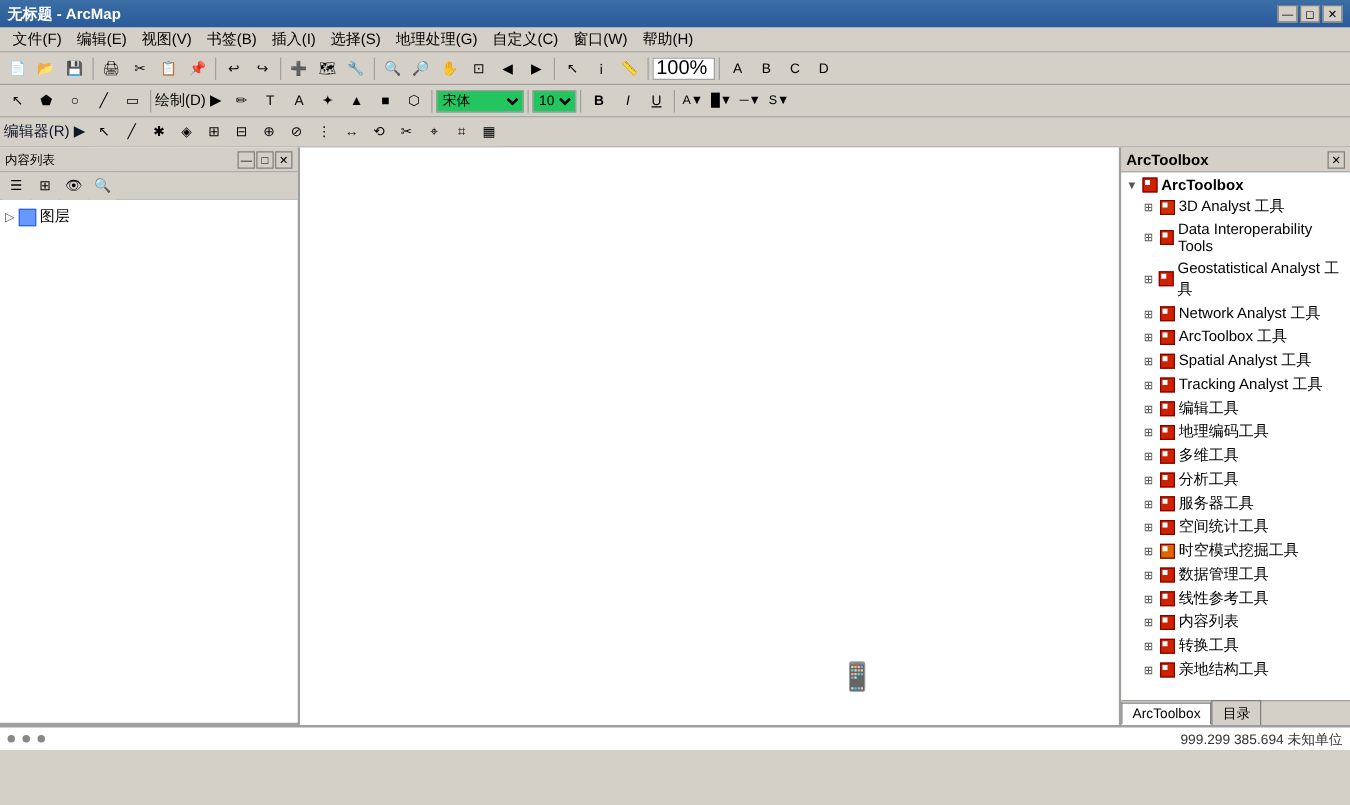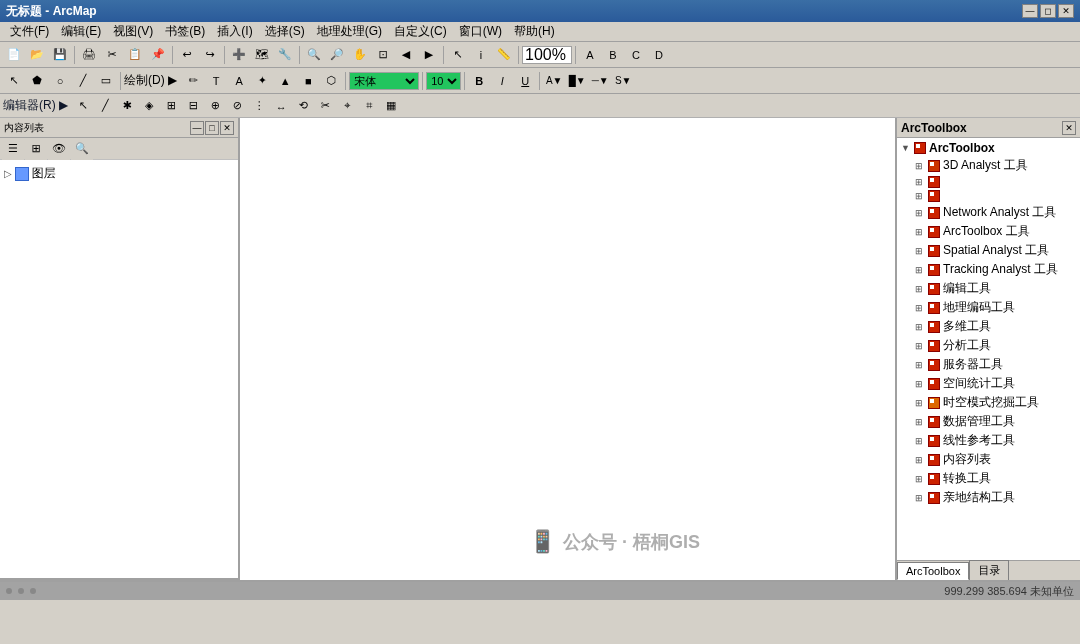--- a/index.html
+++ b/index.html
@@ -270,21 +270,21 @@
       border-bottom: none;
     }
     .tb-tab.active {
       background: white;
       border-bottom: 1px solid white;
     }
 
     
     #status-bar {
       height: 20px;
-      background: #a3a3a3;
+      background: #ffffff;
       display: flex;
       align-items: center;
       padding: 0 6px;
       border-top: 2px solid #a0a0a0;
       font-size: 11px;
       justify-content: space-between;
     }
     #status-left { display: flex; gap: 6px; align-items: center; }
     #status-right { font-size: 11px; color: #333; }
 
@@ -453,21 +453,20 @@
         <div class="toc-layer-icon"></div>
         <span class="toc-label">图层</span>
       </div>
     </div>
   </div>
 
   <div id="map-area">
 
     <div id="watermark">
       <span style="font-size:22px;">📱</span>
-      <span>公众号 · 梧桐GIS</span>
     </div>
   </div>
 
   <div id="toolbox-panel">
     <div id="toolbox-header">
       <span class="tb-title">ArcToolbox</span>
       <div class="toc-hbtn">✕</div>
     </div>
     <div id="toolbox-content">
 
@@ -478,24 +477,26 @@
       </div>
 
       <div class="toolbox-item">
         <span class="tb-plus">⊞</span>
         <div class="icon-red-box" style="width:12px;height:12px;background:#cc3300;"></div>
         <span>3D Analyst 工具</span>
       </div>
       <div class="toolbox-item">
         <span class="tb-plus">⊞</span>
         <div class="icon-red-box"></div>
-      </div>
-      <div class="toolbox-item">
-        <span class="tb-plus">⊞</span>
-        <div class="icon-red-box"></div>
+        <span>Data Interoperability Tools</span>
+      </div>
+      <div class="toolbox-item">
+        <span class="tb-plus">⊞</span>
+        <div class="icon-red-box"></div>
+        <span>Geostatistical Analyst 工具</span>
       </div>
       <div class="toolbox-item">
         <span class="tb-plus">⊞</span>
         <div class="icon-red-box"></div>
         <span>Network Analyst 工具</span>
       </div>
       <div class="toolbox-item">
         <span class="tb-plus">⊞</span>
         <div class="icon-red-box"></div>
         <span>ArcToolbox 工具</span>

